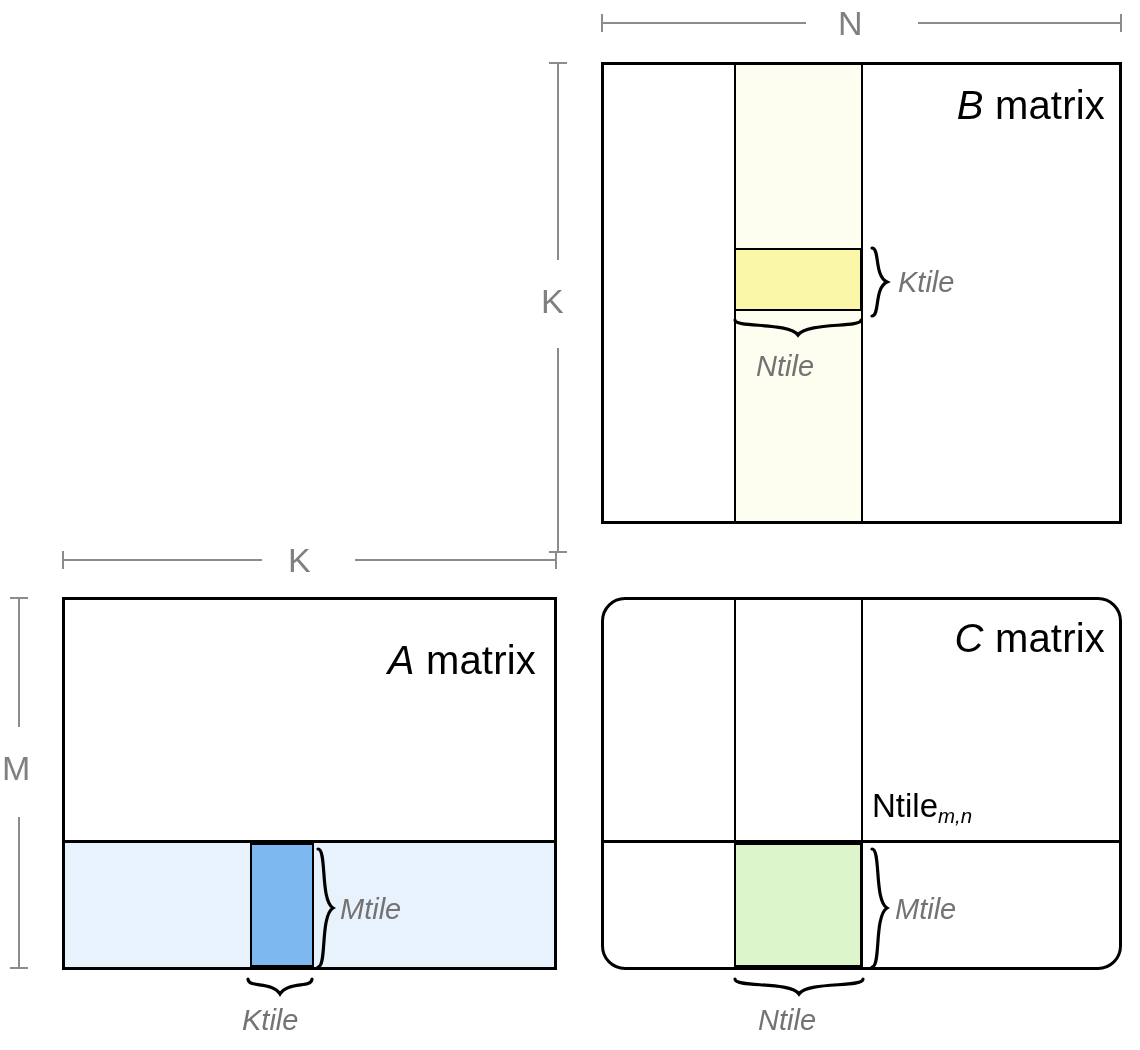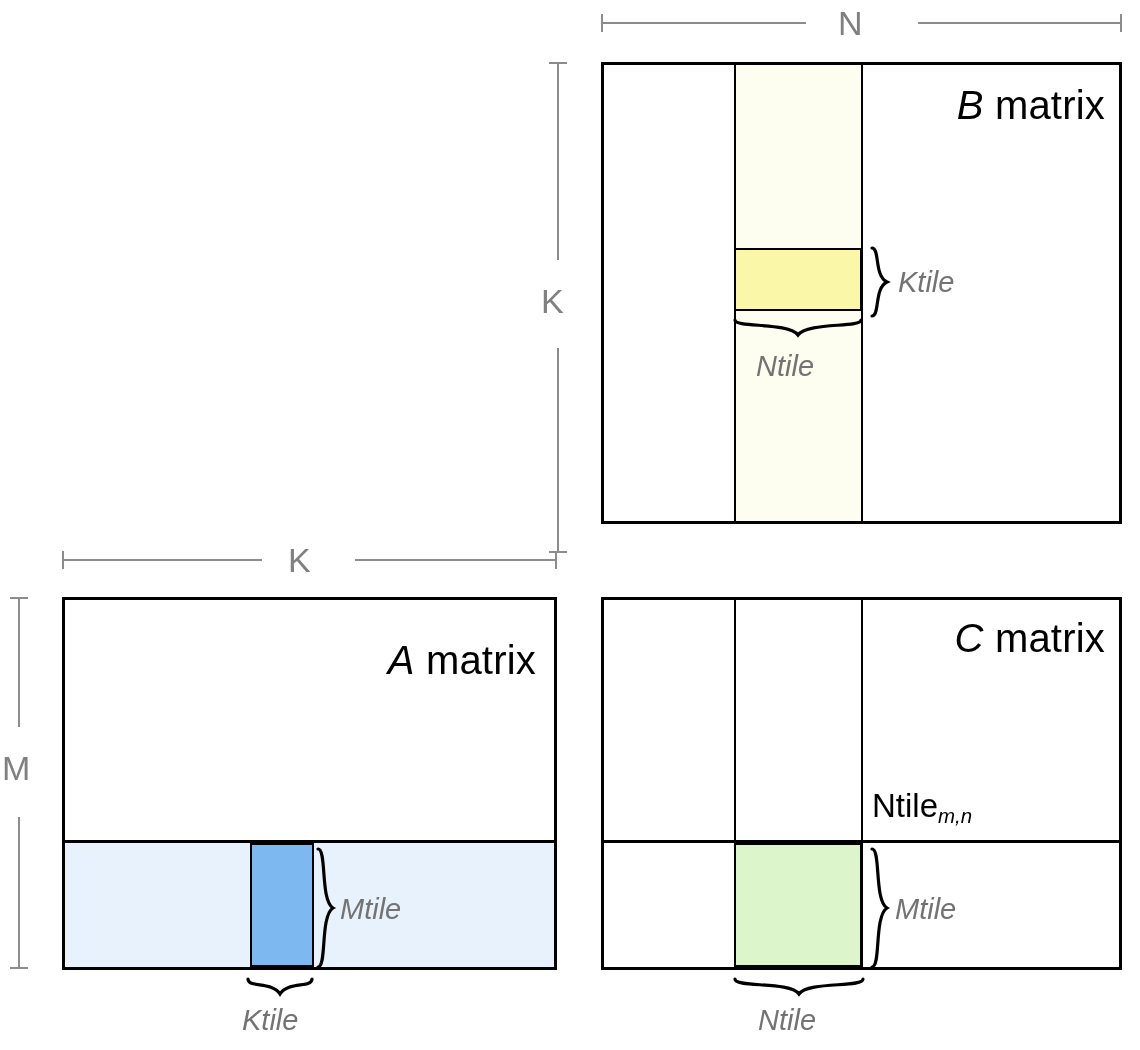--- a/index.html
+++ b/index.html
@@ -191,21 +191,21 @@
   </div>
   <div class="tile-label" style="left:340px; top:893px;">Mtile</div>
 
   <div class="brace" style="left:246px; top:975px;">
     <svg width="68" height="26" viewBox="0 0 68 26">
       <path d="M2 4 C2 13, 26 6, 34 19 C42 6, 66 13, 66 4" fill="none" stroke="#000000" stroke-width="3.2" stroke-linecap="round"></path>
     </svg>
   </div>
   <div class="tile-label" style="left:242px; top:1004px;">Ktile</div>
 
-  <div class="matrix-box" style="left:601px; top:597px; width:521px; height:373px;">
+  <div class="matrix-box" style="left:601px; top:597px; width:521px; height:373px;border-radius:24px;">
 
     <div class="divider-v" style="left:130px; top:0px; height:100%;"></div>
     <div class="divider-v" style="left:257px; top:0px; height:100%;"></div>
 
     <div class="divider-h" style="left:0px; bottom:124px; width:100%;"></div>
 
     <div class="tile" style="left:130px; bottom:0px; width:128px; height:124px; background:#ddf5cb;"></div>
 
     <div class="matrix-label" style="right:14px; top:16px;">
       <span class="it">C</span><span> matrix</span>

